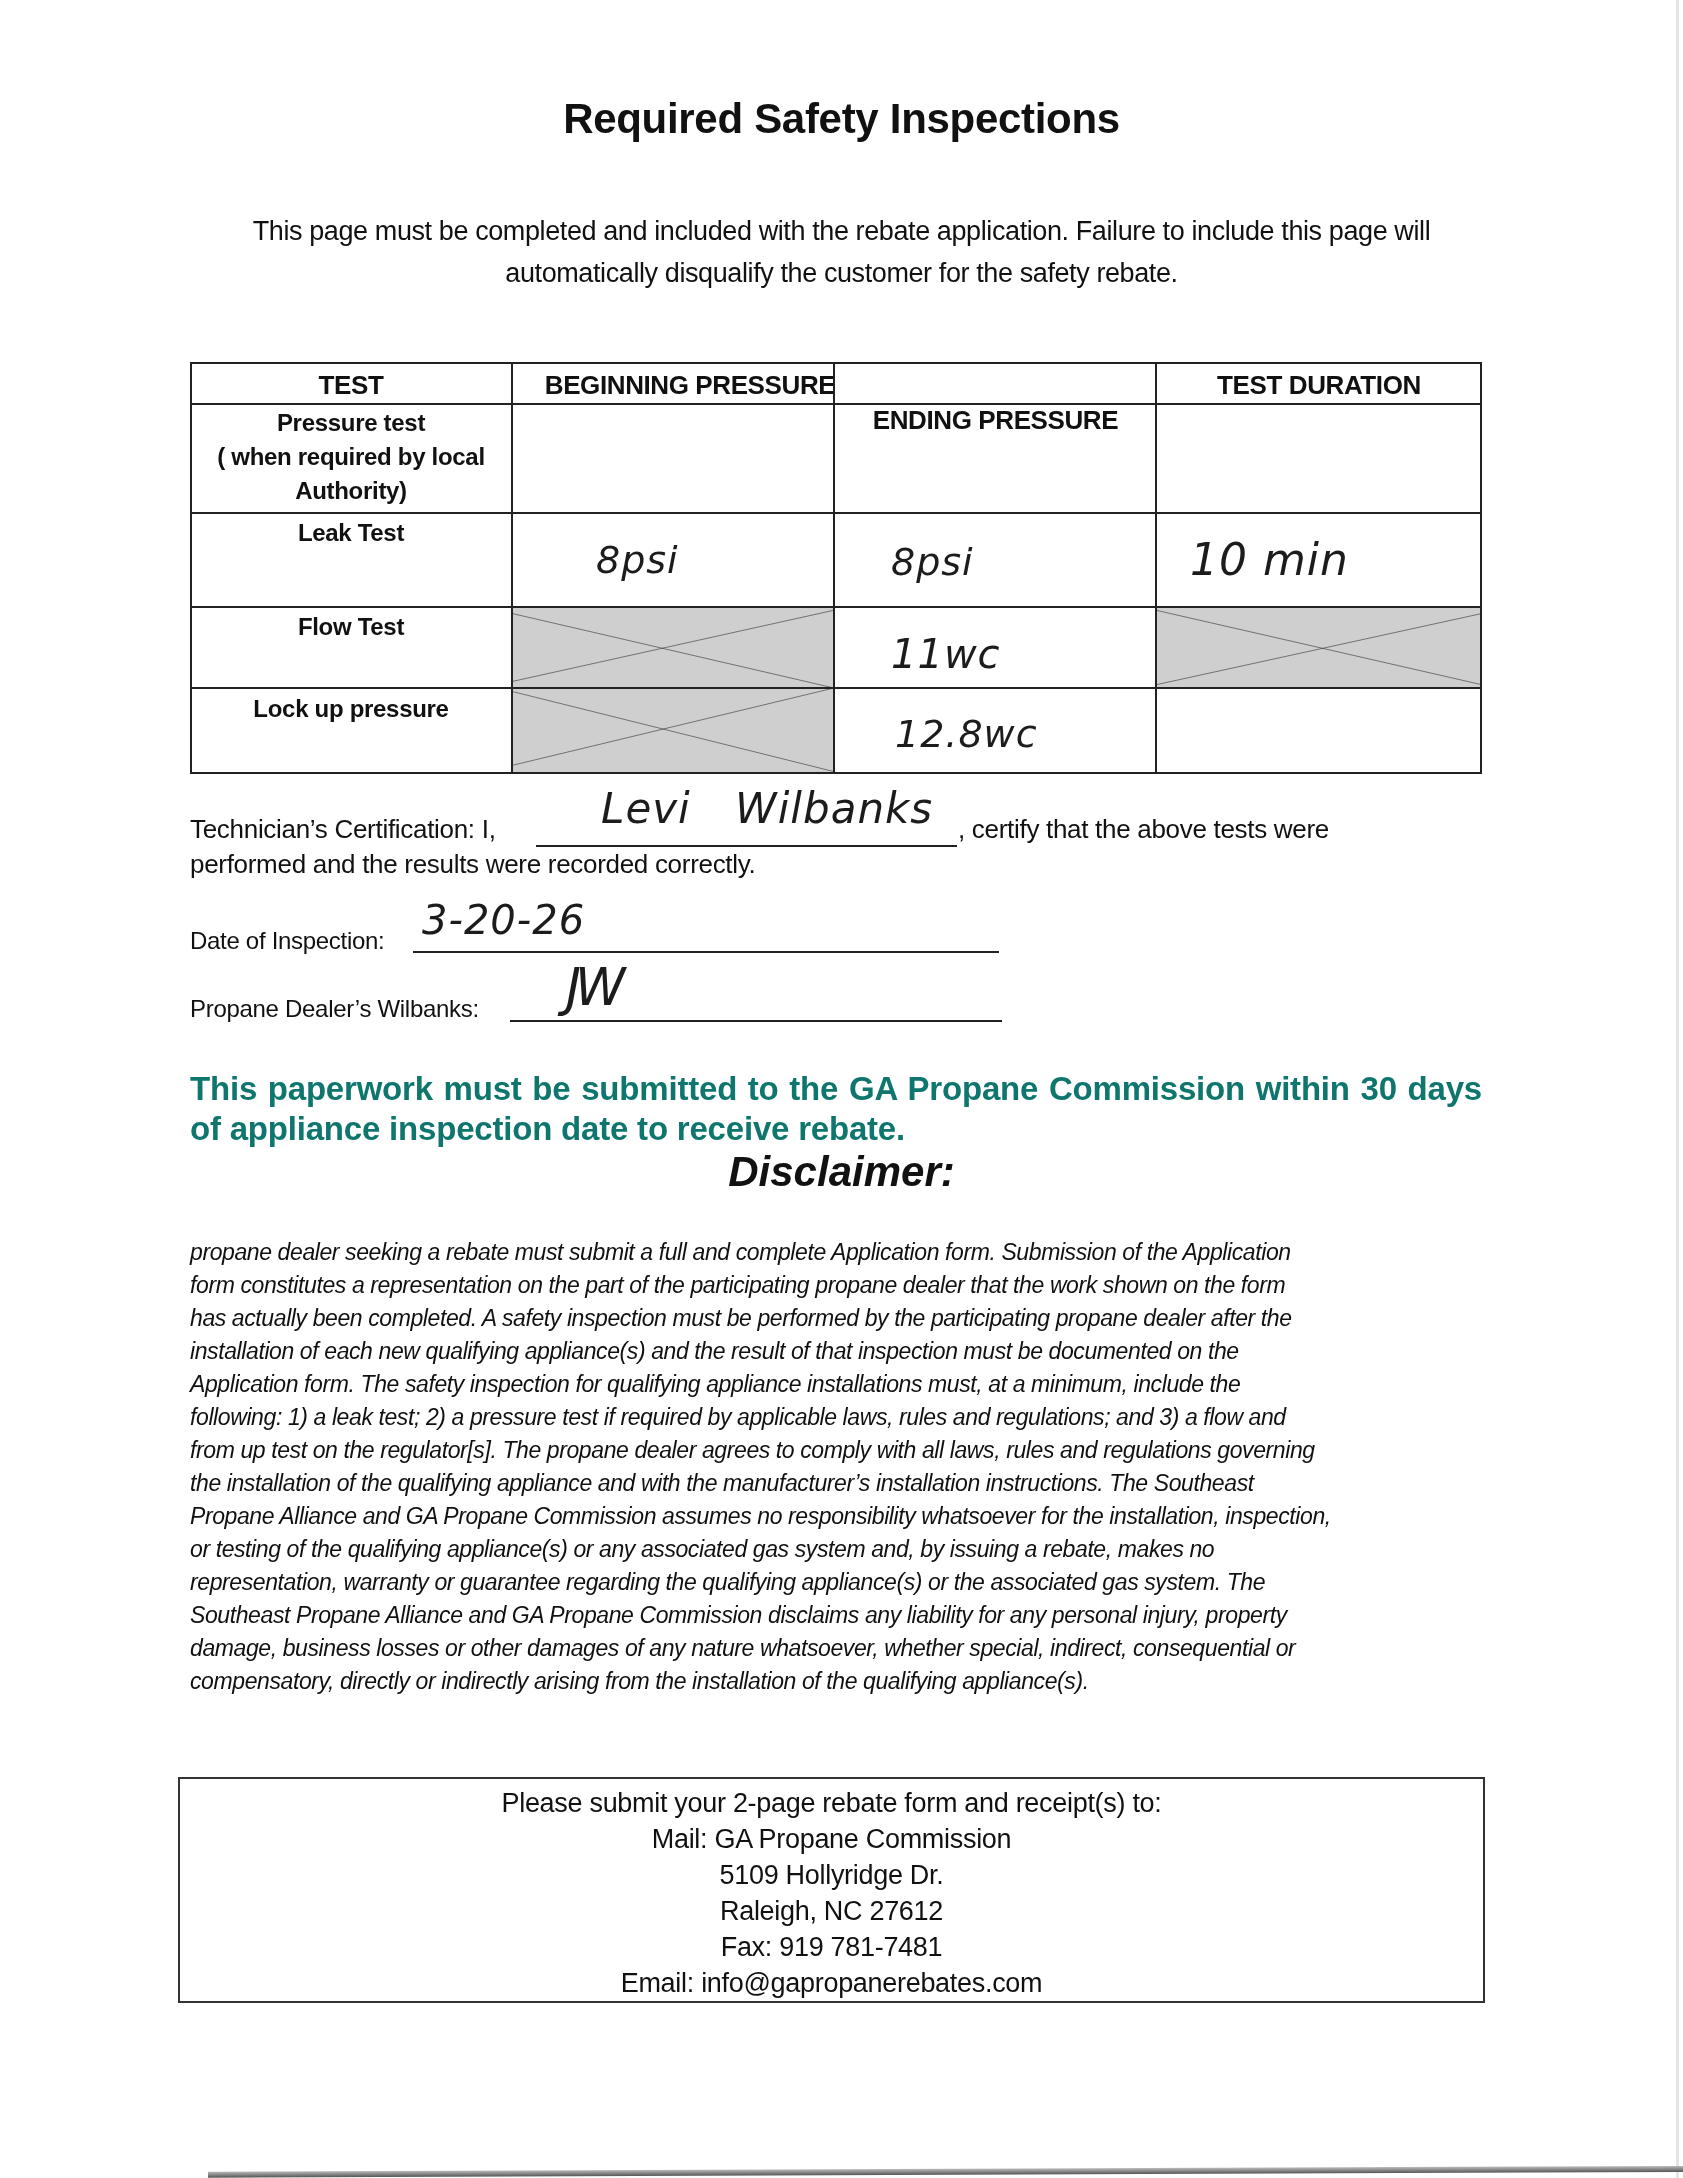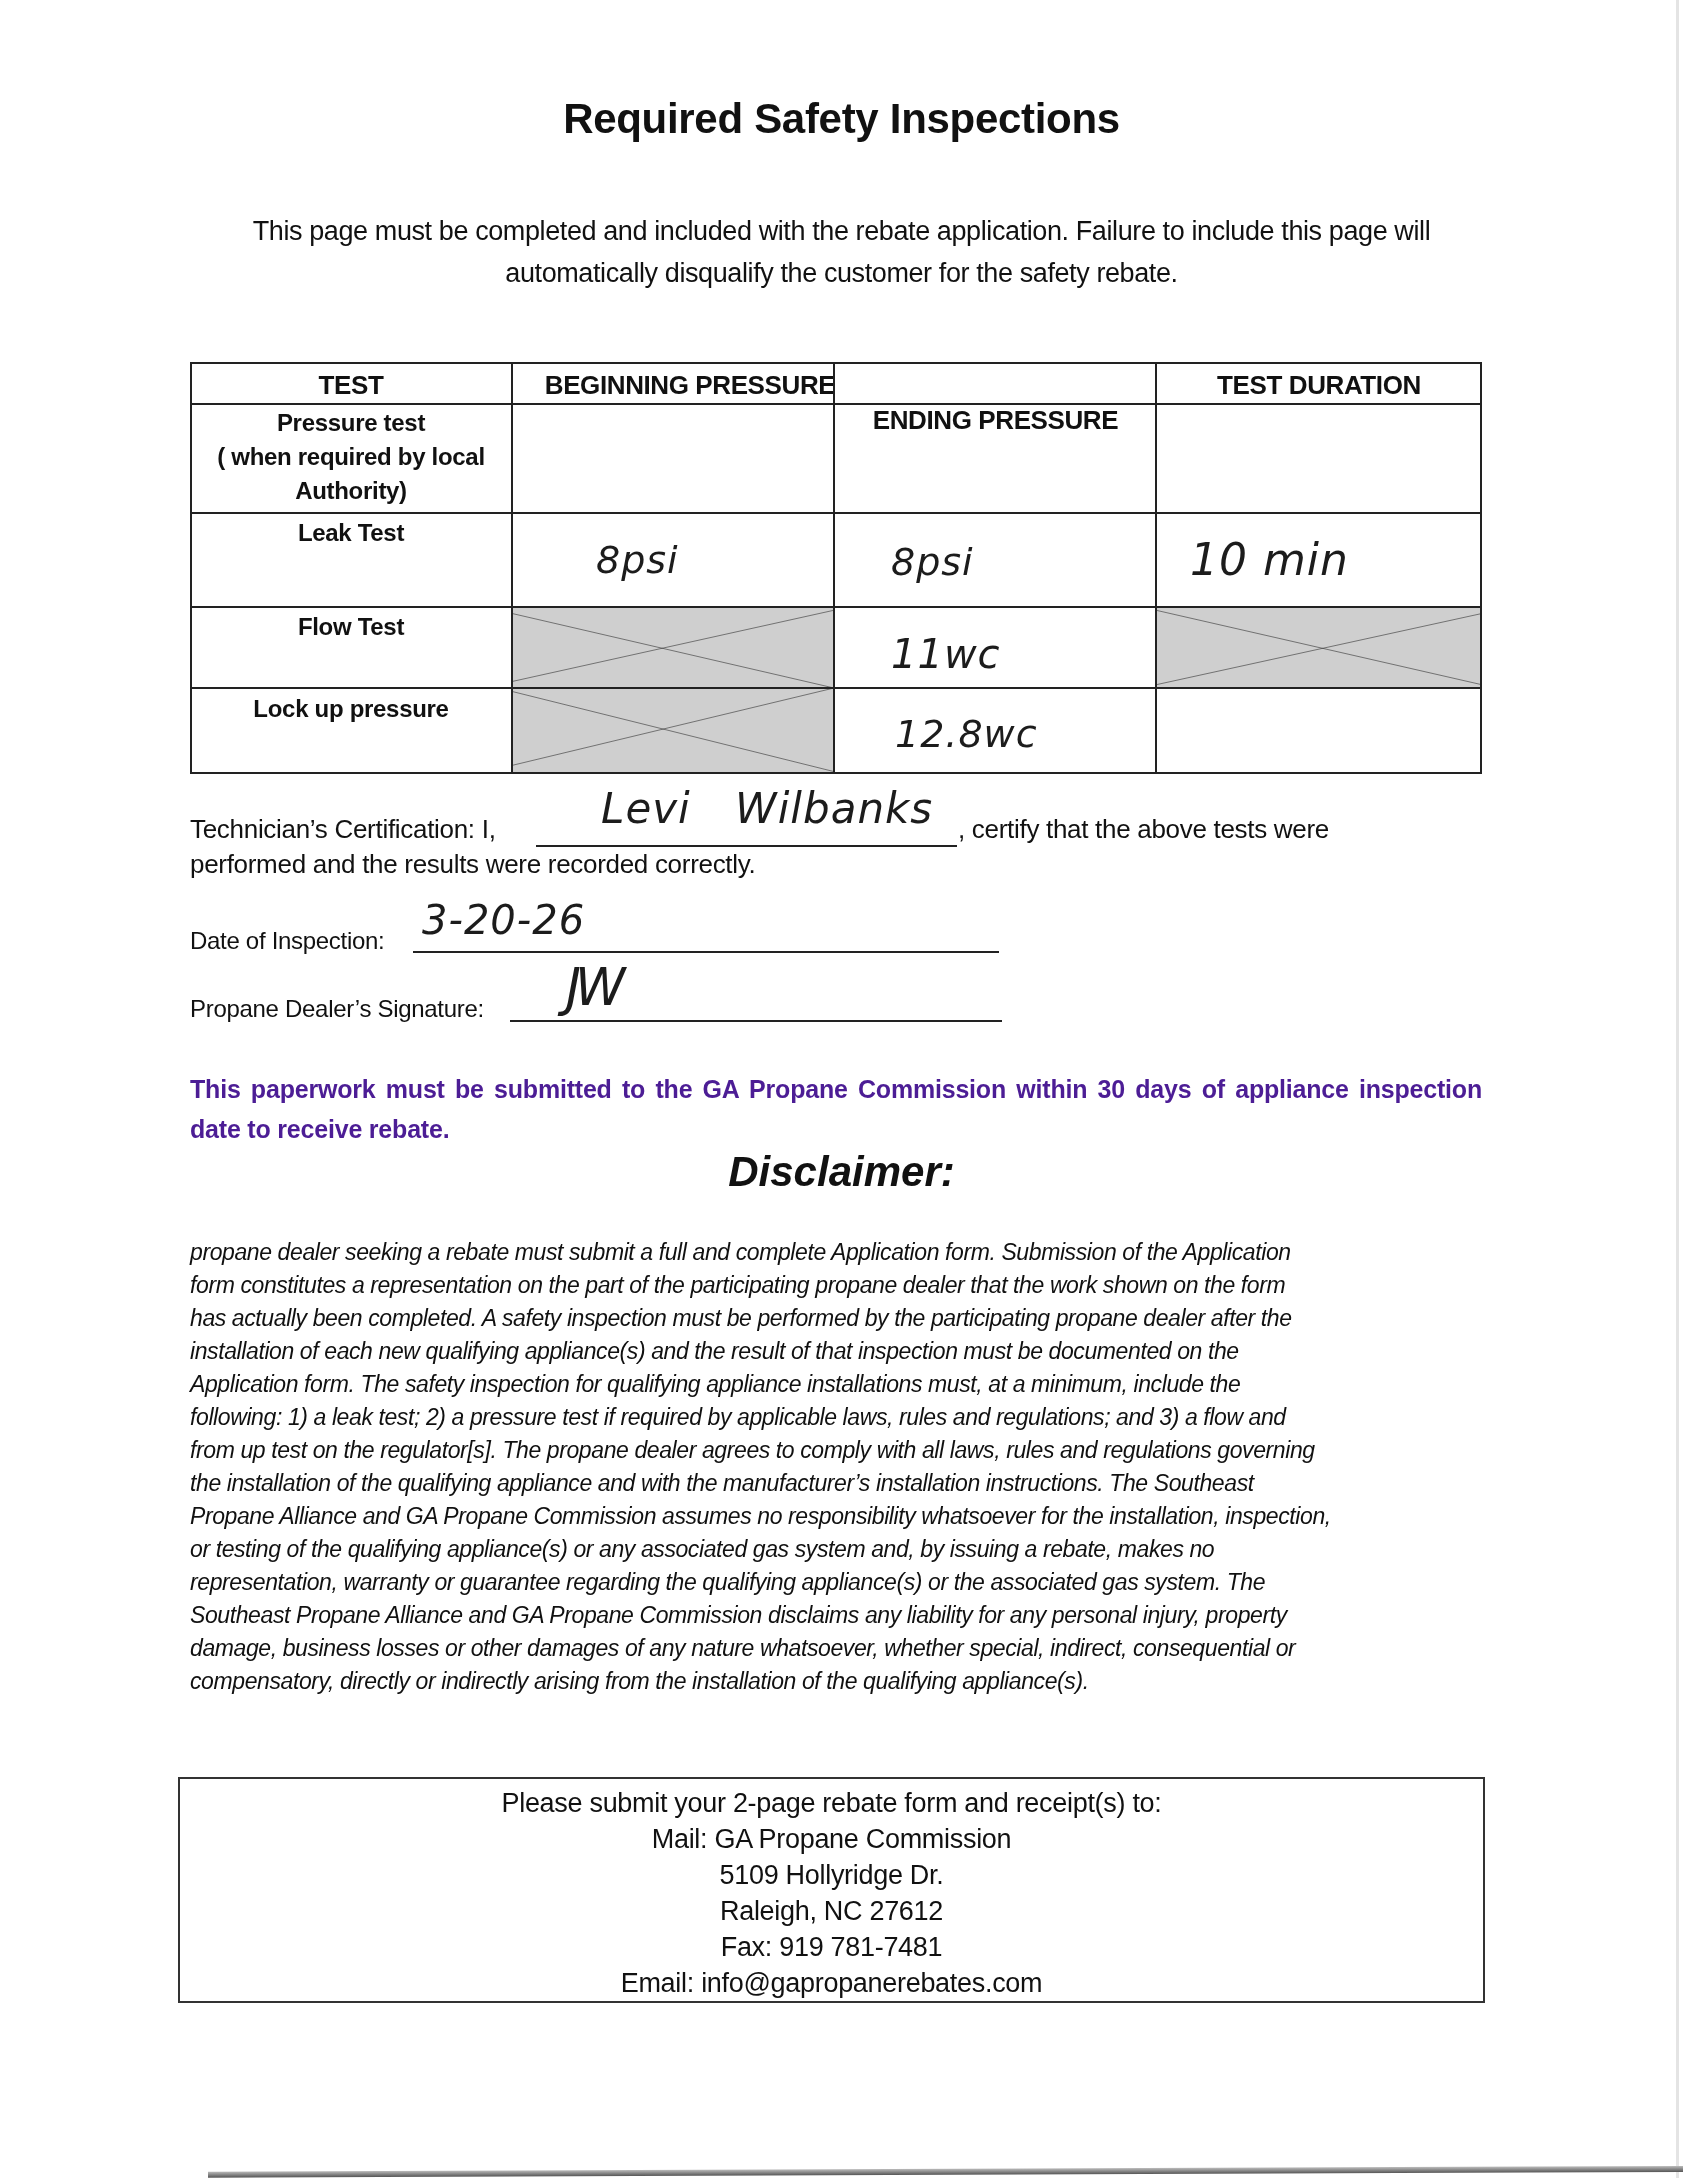--- a/index.html
+++ b/index.html
@@ -25,22 +25,22 @@
   .rowlabel { font-weight: bold; font-size: 24px; line-height: 34px; letter-spacing: -0.3px; }
   .na { position: absolute; background: #cfcfcf; }
   .na svg { position: absolute; left: 0; top: 0; width: 100%; height: 100%; }
   .hand {
     position: absolute; font-family: "DejaVu Sans", sans-serif; font-weight: 300;
     color: #1c1c1c; font-style: italic; letter-spacing: 1px;
   }
   .cert { font-size: 26px; letter-spacing: -0.3px; }
   .uline { position: absolute; height: 2px; background: #222; }
   .notice {
-    left: 190px; width: 1292px; top: 1069px; font-size: 25px; line-height: 40px;
-    color: #4c1d95; font-weight: bold; text-align: justify; letter-spacing: -0.2px;
+    left: 190px; width: 1292px; top: 1069px; font-size: 33px; line-height: 40px;
+    color: #0f766e; font-weight: bold; text-align: justify; letter-spacing: -0.2px;
   }
   .disc-title {
     left: 0; width: 1683px; top: 1148px; text-align: center;
     font-size: 42px; font-weight: bold; font-style: italic;
   }
   .disc-body {
     left: 190px; width: 1302px; top: 1236px; font-size: 23px; line-height: 33px;
     font-style: italic; letter-spacing: -0.4px;
   }
   .footer-box {
@@ -125,21 +125,21 @@
 </div>
 <div class="uline" style="left:536px;top:845px;width:421px;"></div>
 <div class="hand" style="left:601px;top:784px;font-size:42px;word-spacing:30px;">Levi Wilbanks</div>
 <div class="abs cert" style="left:958px;top:814px;white-space:nowrap;">, certify that the above tests were</div>
 <div class="abs cert" style="left:190px;top:849px;white-space:nowrap;">performed and the results were recorded correctly.</div>
 
 <div class="abs cert" style="left:190px;top:927px;font-size:24px;white-space:nowrap;">Date of Inspection:</div>
 <div class="uline" style="left:413px;top:951px;width:586px;"></div>
 <div class="hand" style="left:422px;top:897px;font-size:40px;">3-20-26</div>
 
-<div class="abs cert" style="left:190px;top:995px;font-size:24px;white-space:nowrap;">Propane Dealer’s Signature:</div>
+<div class="abs cert" style="left:190px;top:995px;font-size:24px;white-space:nowrap;">Propane Dealer’s Wilbanks:</div>
 <div class="uline" style="left:510px;top:1020px;width:492px;"></div>
 <div class="hand" style="left:566px;top:958px;font-size:51px;font-style:italic;letter-spacing:-6px;">JW</div>
 
 <div class="abs notice">This paperwork must be submitted to the GA Propane Commission within 30 days of appliance inspection date to receive rebate.</div>
 
 <div class="abs disc-title">Disclaimer:</div>
 <div class="abs disc-body">
   <div>propane dealer seeking a rebate must submit a full and complete Application form. Submission of the Application</div>
   <div>form constitutes a representation on the part of the participating propane dealer that the work shown on the form</div>
   <div>has actually been completed. A safety inspection must be performed by the participating propane dealer after the</div>

